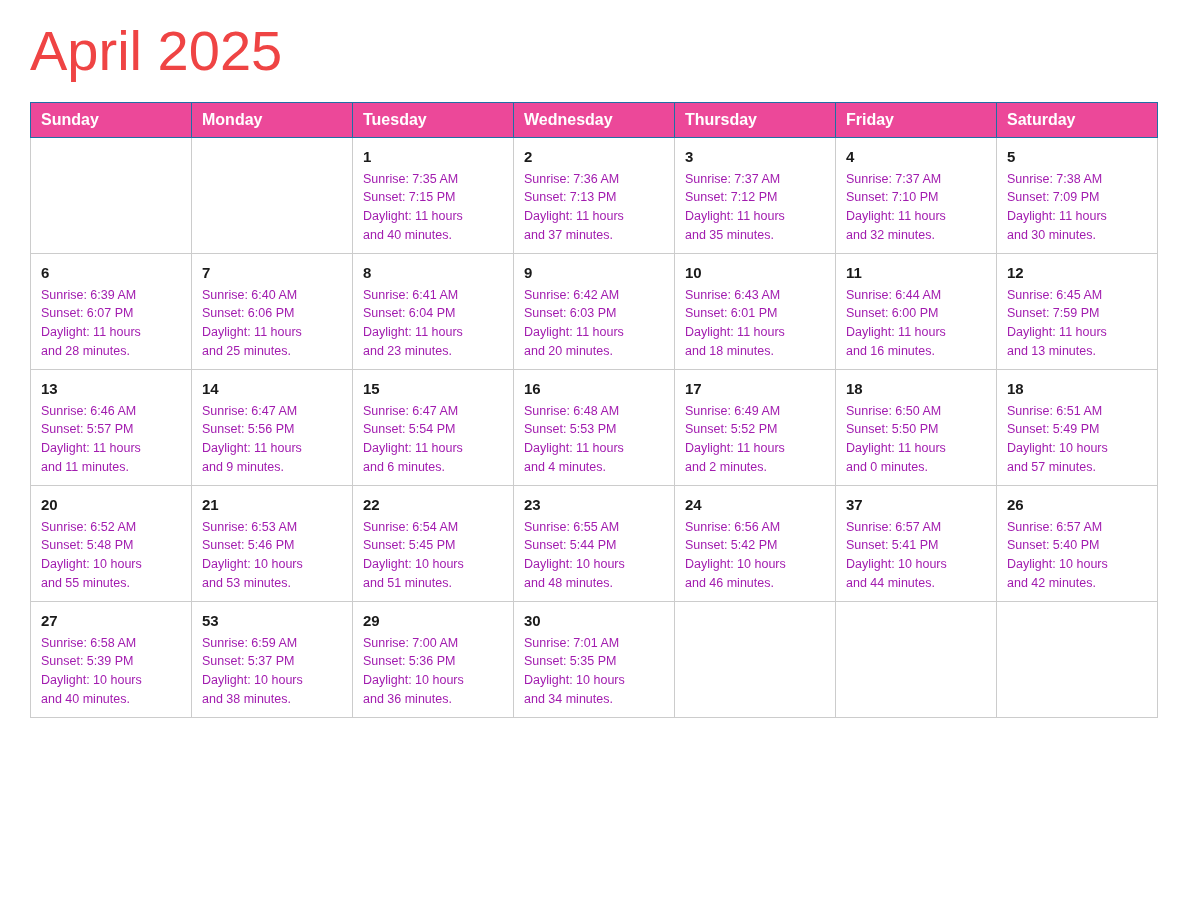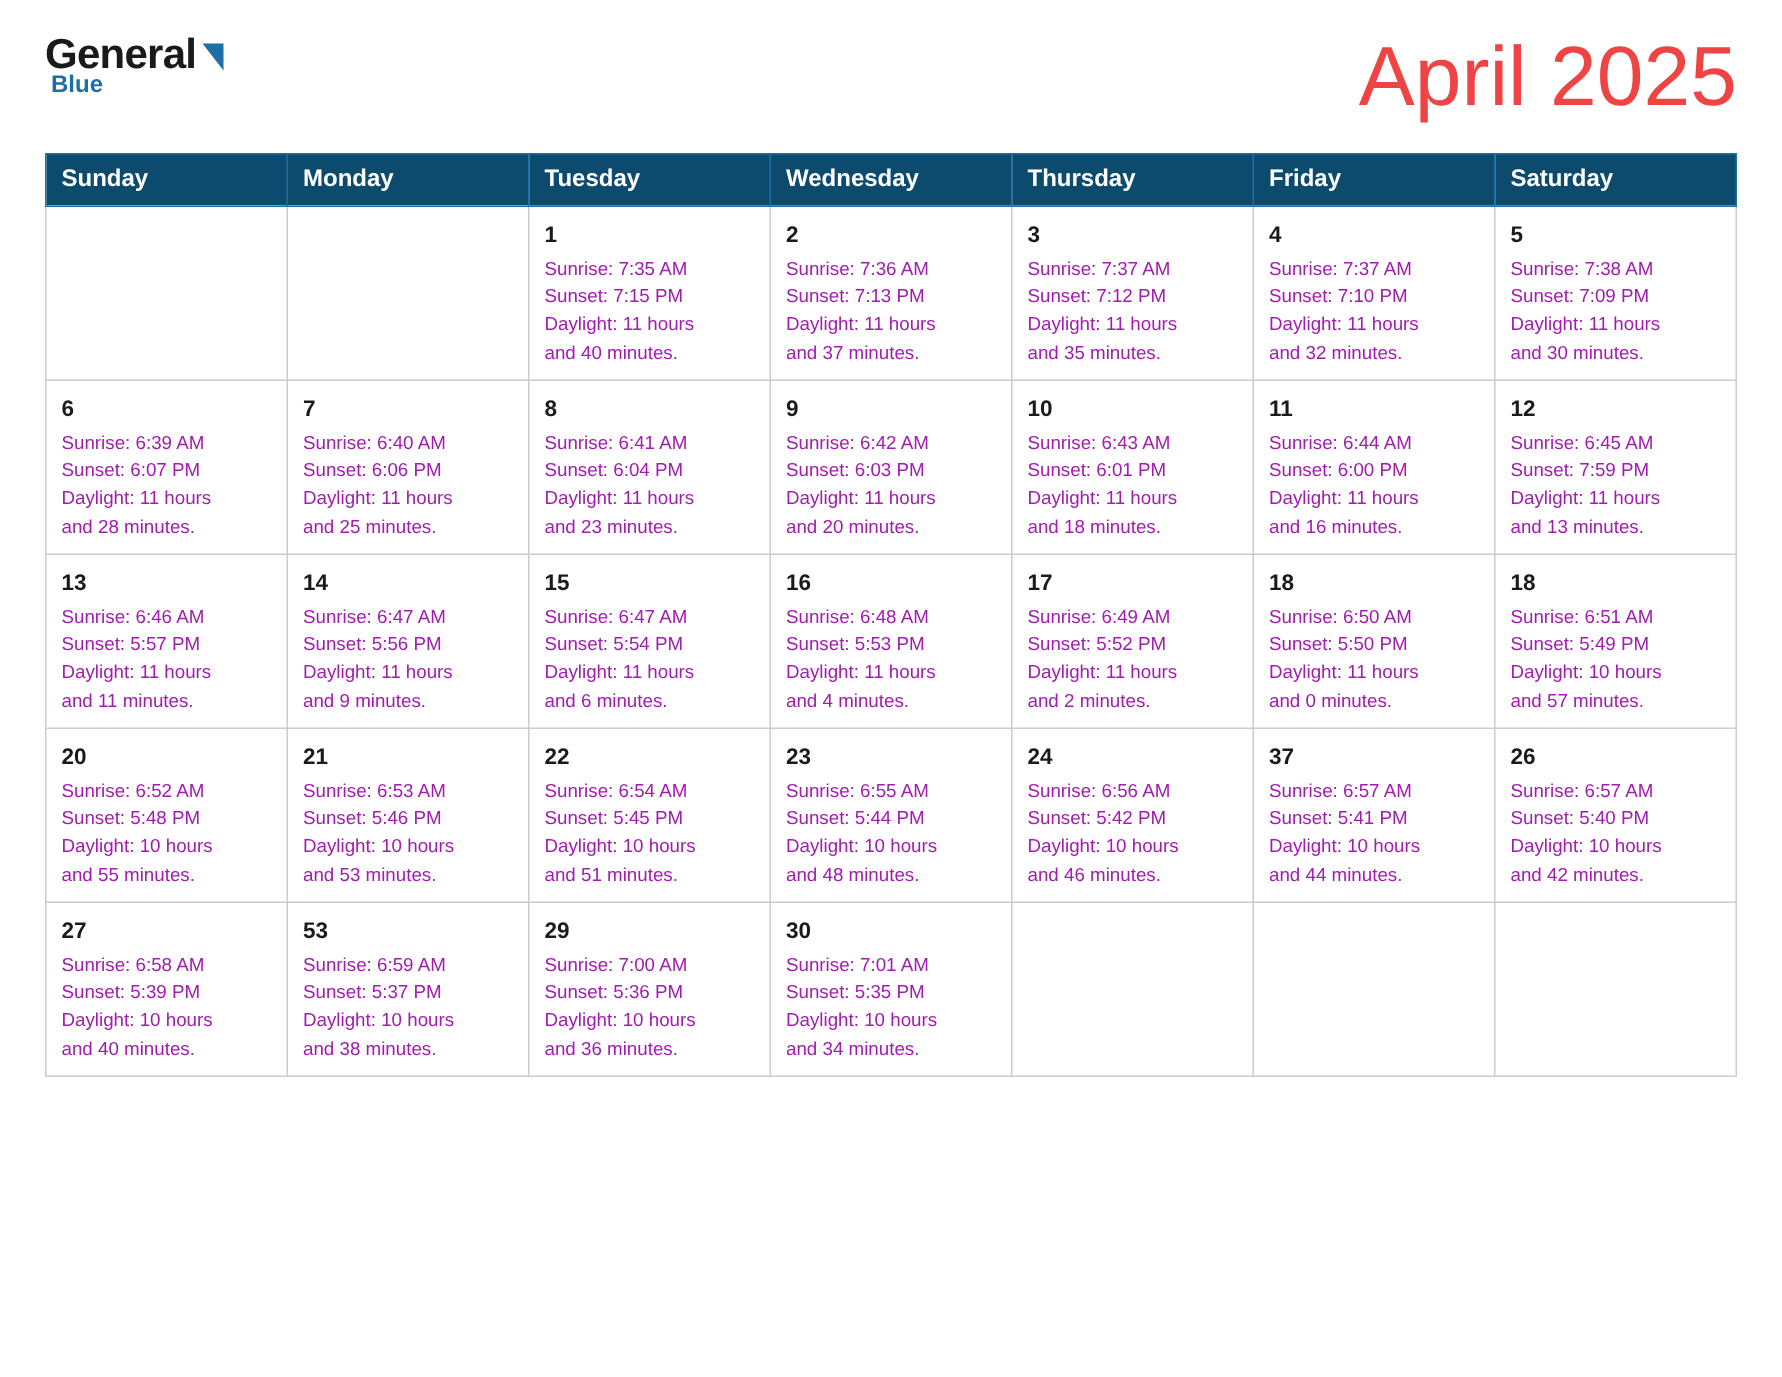--- a/index.html
+++ b/index.html
@@ -60,21 +60,21 @@
     .location {
       font-size: 22px;
       color: #555;
       margin-top: 4px;
     }
     .calendar {
       width: 100%;
       border-collapse: collapse;
     }
     .calendar thead tr th {
-      background-color: #0c4a6e;
+      background-color: #ec4899;
       color: #fff;
       font-size: 16px;
       font-weight: bold;
       padding: 8px 10px;
       text-align: left;
       border: 1px solid #1e6fa5;
     }
     .calendar tbody tr td {
       vertical-align: top;
       padding: 8px 10px;
@@ -96,29 +96,20 @@
       line-height: 1.5;
     }
     .empty-cell {
       background: #fff;
     }
   </style>
 </head>
 <body>
 
 <div class="header">
-  <div class="logo">
-    <div class="logo-top">
-      <span class="logo-general">General</span>
-      <div class="logo-arrow"></div>
-    </div>
-    <div style="display:flex; align-items:center; margin-left:2px;">
-      <span class="logo-bottom">Blue</span>
-    </div>
-  </div>
   <div class="title-section">
     <div class="month-title">April 2025</div>
   </div>
 </div>
 
 <table class="calendar">
   <thead>
     <tr>
     <th>Sunday</th>
         <th>Monday</th>

